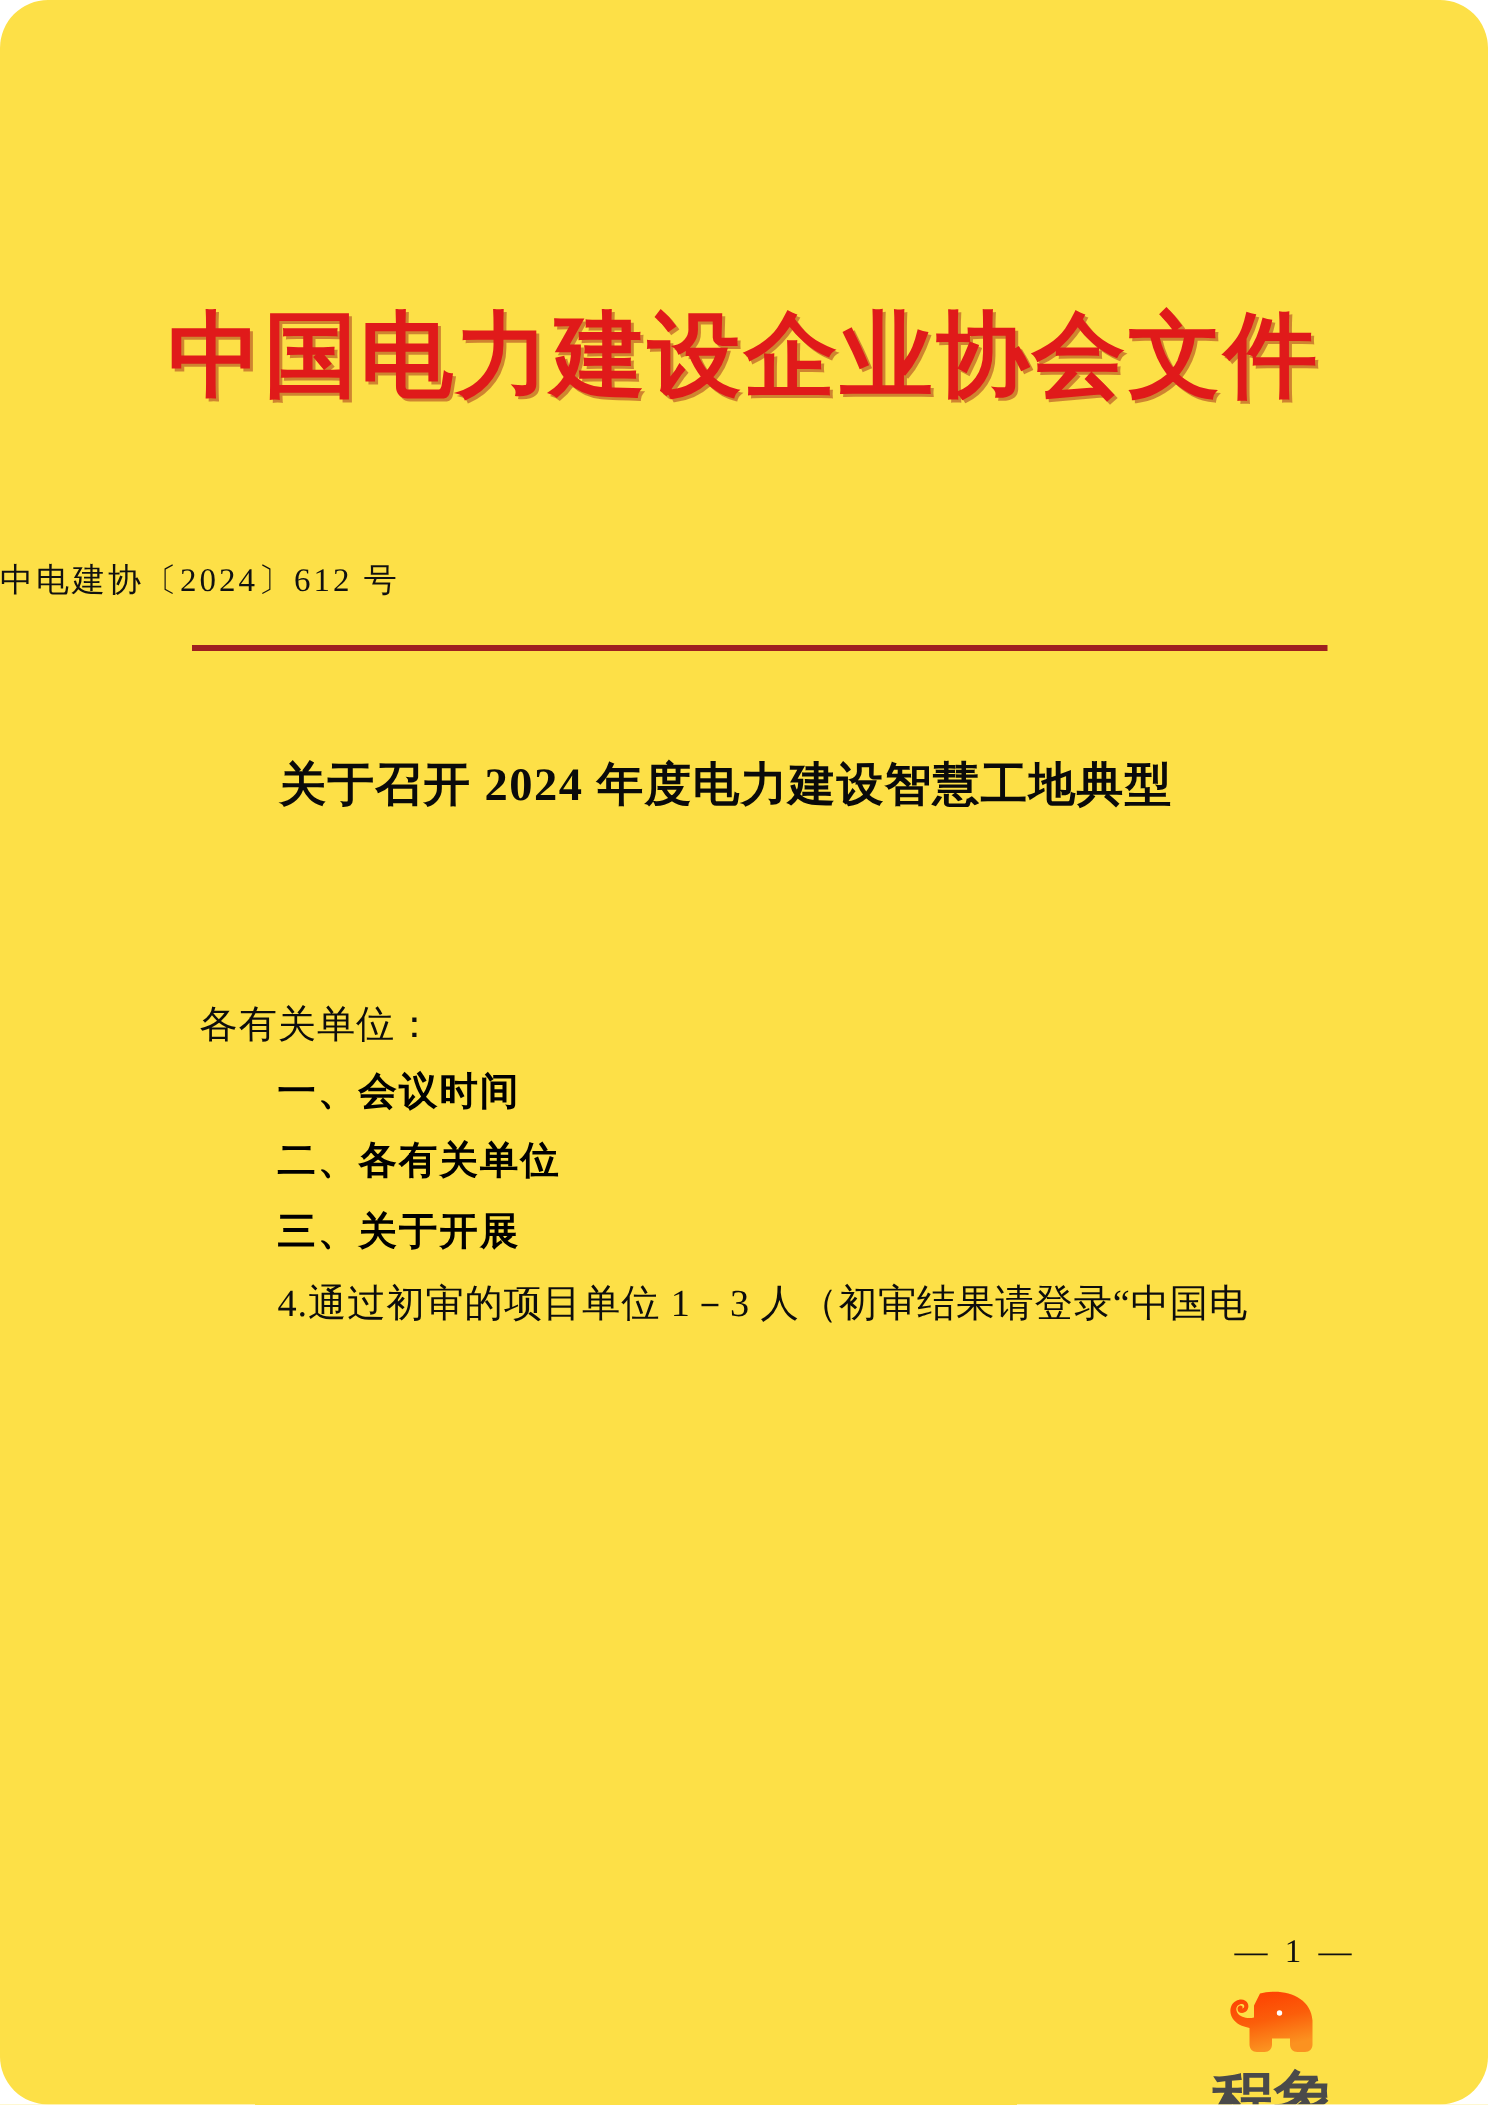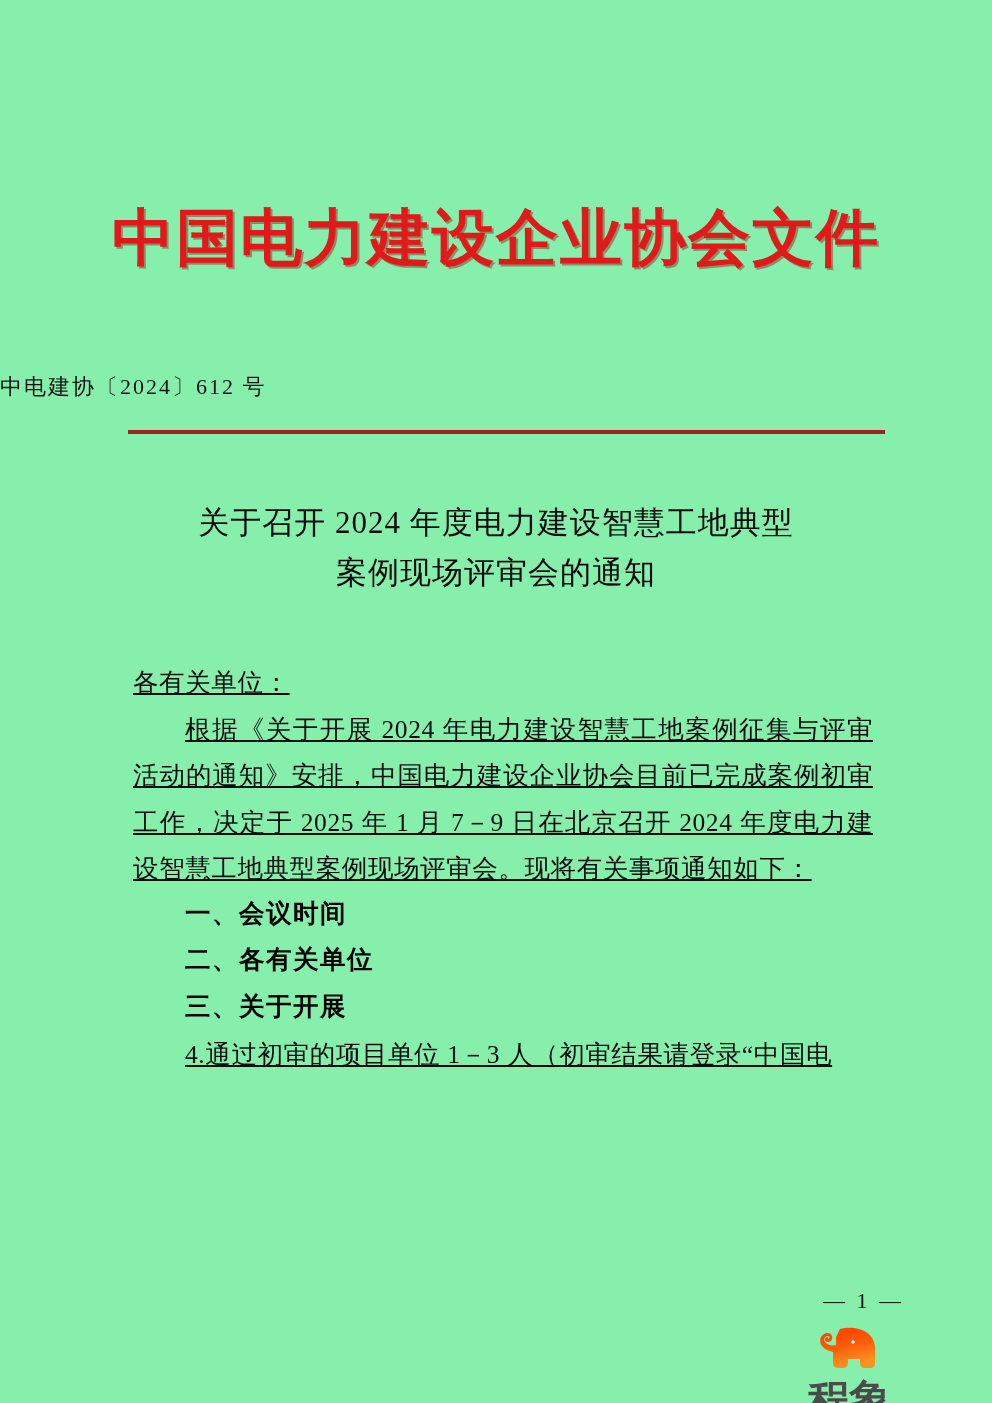--- a/index.html
+++ b/index.html
@@ -8,23 +8,24 @@
     background: #ffffff;
   }
   body {
     font-family: "Liberation Serif", "DejaVu Serif", serif;
     color: #000000;
   }
   .page {
     position: relative;
     width: 992px;
     height: 1403px;
-    background: #86efac;
+    background: #fde047;
     overflow: hidden;
     box-sizing: border-box;
+    border-radius: 32px;
   }
 
   
   .letterhead {
     position: absolute;
     top: 206px;
     left: 0;
     width: 992px;
     text-align: center;
   }
@@ -57,25 +58,25 @@
     left: 128px;
     width: 757px;
     height: 4px;
     background: #9e2020;
   }
 
   
   .doc-title {
     position: absolute;
     top: 498px;
-    left: 140px;
+    left: 128px;
     width: 712px;
     text-align: center;
     font-family: "Liberation Serif", "DejaVu Serif", serif;
-    font-weight: normal;
+    font-weight: bold;
     font-size: 31px;
     line-height: 1.62;
     letter-spacing: 1px;
     color: #0a0a0a;
   }
 
   
   .body-block {
     position: absolute;
     top: 660px;
@@ -84,21 +85,20 @@
   }
   .para {
     font-family: "Liberation Serif", "DejaVu Serif", serif;
     font-size: 25.5px;
     line-height: 46.5px;
     letter-spacing: 0.6px;
     color: #0d0d0d;
     margin: 0;
     text-align: justify;
     text-justify: inter-character;
-    text-decoration: underline;
   }
   .para.indent { text-indent: 52px; }
   .para.salutation { text-indent: 0; }
   .heading {
     font-family: Liberation Mono, monospace;
     font-weight: bold;
     font-size: 25.5px;
     line-height: 46.5px;
     letter-spacing: 1.5px;
     color: #000000;
@@ -150,28 +150,26 @@
   <div class="letterhead">
     <div class="letterhead-title">中国电力建设企业协会文件</div>
   </div>
 
   <div class="doc-number">中电建协〔2024〕612 号</div>
 
   <div class="red-rule"></div>
 
   <div class="doc-title">
     <div>关于召开 2024 年度电力建设智慧工地典型</div>
-    <div>案例现场评审会的通知</div>
   </div>
 
   <div class="body-block">
 
     <p class="para salutation">各有关单位：</p>
 
-    <p class="para indent">根据《关于开展 2024 年电力建设智慧工地案例征集与评审活动的通知》安排，中国电力建设企业协会目前已完成案例初审工作，决定于 2025 年 1 月 7－9 日在北京召开 2024 年度电力建设智慧工地典型案例现场评审会。现将有关事项通知如下：</p>
 
     <p class="heading">一、会议时间</p>
 
     <p class="heading">二、各有关单位</p>
 
     <p class="heading">三、关于开展</p>
     <p class="para indent">4.通过初审的项目单位 1－3 人（初审结果请登录“中国电</p>
   </div>
 
   <div class="page-number">

